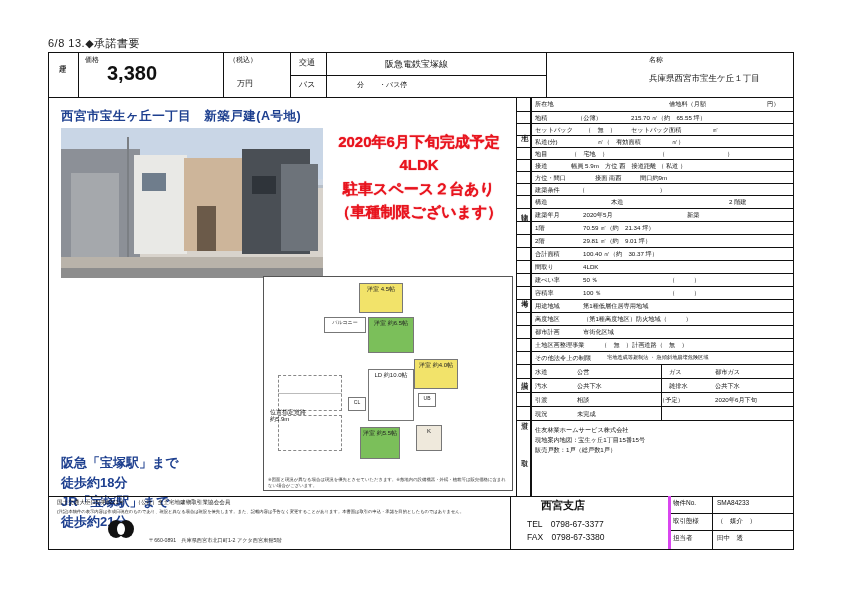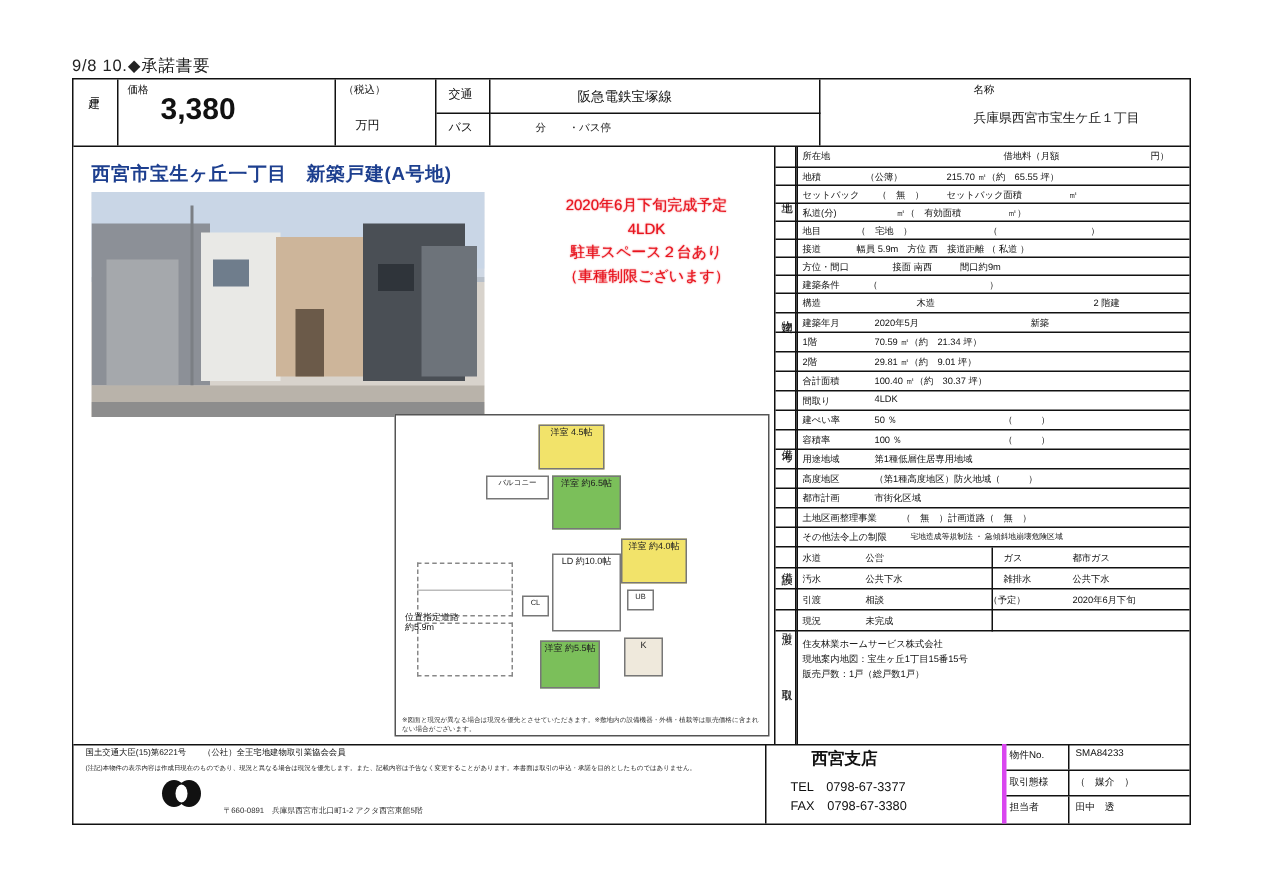--- a/index.html
+++ b/index.html
@@ -50,22 +50,22 @@
   .ph-dark{position:absolute;left:69%;top:14%;width:26%;height:70%;background:#4a4f55;}
   .ph-dark2{position:absolute;left:84%;top:24%;width:14%;height:58%;background:#6d737a;}
   .ph-door{position:absolute;left:52%;top:52%;width:7%;height:30%;background:#6b5a49;}
   .ph-win1{position:absolute;left:31%;top:30%;width:9%;height:12%;background:#6f7d8c;}
   .ph-win2{position:absolute;left:73%;top:32%;width:9%;height:12%;background:#2f343a;}
   .ph-ground{position:absolute;left:0;bottom:0;width:100%;height:14%;background:#b9b3aa;}
   .ph-road{position:absolute;left:0;bottom:0;width:100%;height:7%;background:#8d8d8d;}
   .ph-pole{position:absolute;left:25%;top:6%;width:2px;height:80%;background:#7b7f84;}
 
   .redblock{
-    position:absolute;left:292px;top:32px;width:180px;
-    color:#e8141e;font-weight:normal;font-size:10px;line-height:1.55;text-align:center;
+    position:absolute;left:280px;top:32px;width:180px;
+    color:#e8141e;font-weight:bold;font-size:15px;line-height:1.55;text-align:center;
     text-shadow:0 0 1px #e8141e;
   }
   .blueblock{
     position:absolute;left:12px;top:355px;
     color:#1d3f8f;font-weight:bold;font-size:13px;line-height:1.5;
   }
 
   
   .fp{
     position:absolute;left:214px;top:178px;width:250px;height:215px;
@@ -107,21 +107,21 @@
   .f-legal2{position:absolute;left:8px;top:13px;font-size:4.3px;color:#222;line-height:1.3;width:448px;}
   .logo{position:absolute;left:58px;top:22px;width:30px;height:22px;}
   .f-branch{position:absolute;left:30px;top:2px;font-size:11px;font-weight:bold;}
   .f-tel{position:absolute;left:16px;top:22px;font-size:8.5px;line-height:1.5;}
 </style>
 </head>
 <body>
 
 <div class="page">
 
-  <div class="hdr-note">9/8 10.◆承諾書要</div>
+  <div class="hdr-note">6/8 13.◆承諾書要</div>
 
   <div class="frame">
 
     <div class="topbar">
       <div class="tb-cell" style="left:0;width:30px;">
         <div class="vlabel" style="position:absolute;left:9px;top:6px;">戸建</div>
       </div>
       <div class="tb-cell" style="left:30px;width:212px;">
         <div style="position:absolute;left:6px;top:2px;font-size:7px;">価格</div>
         <div style="position:absolute;left:28px;top:9px;font-size:20px;font-weight:bold;">3,380</div>
@@ -165,20 +165,26 @@
         <div class="ph-road"></div>
       </div>
 
       <div class="redblock">
         <div>2020年6月下旬完成予定</div>
         <div>4LDK</div>
         <div>駐車スペース２台あり</div>
         <div>（車種制限ございます）</div>
       </div>
 
+      <div class="blueblock">
+        <div>阪急「宝塚駅」まで</div>
+        <div>徒歩約18分</div>
+        <div>JR「宝塚駅」まで</div>
+        <div>徒歩約21分</div>
+      </div>
 
       <div class="fp">
         <div class="rm y" style="left:95px;top:6px;width:44px;height:30px;">
           <div class="lbl">洋室
 4.5帖</div>
         </div>
         <div class="rm w" style="left:60px;top:40px;width:42px;height:16px;">
           <div class="lbl" style="font-size:5px;">バルコニー</div>
         </div>
         <div class="rm g" style="left:104px;top:40px;width:46px;height:36px;">

